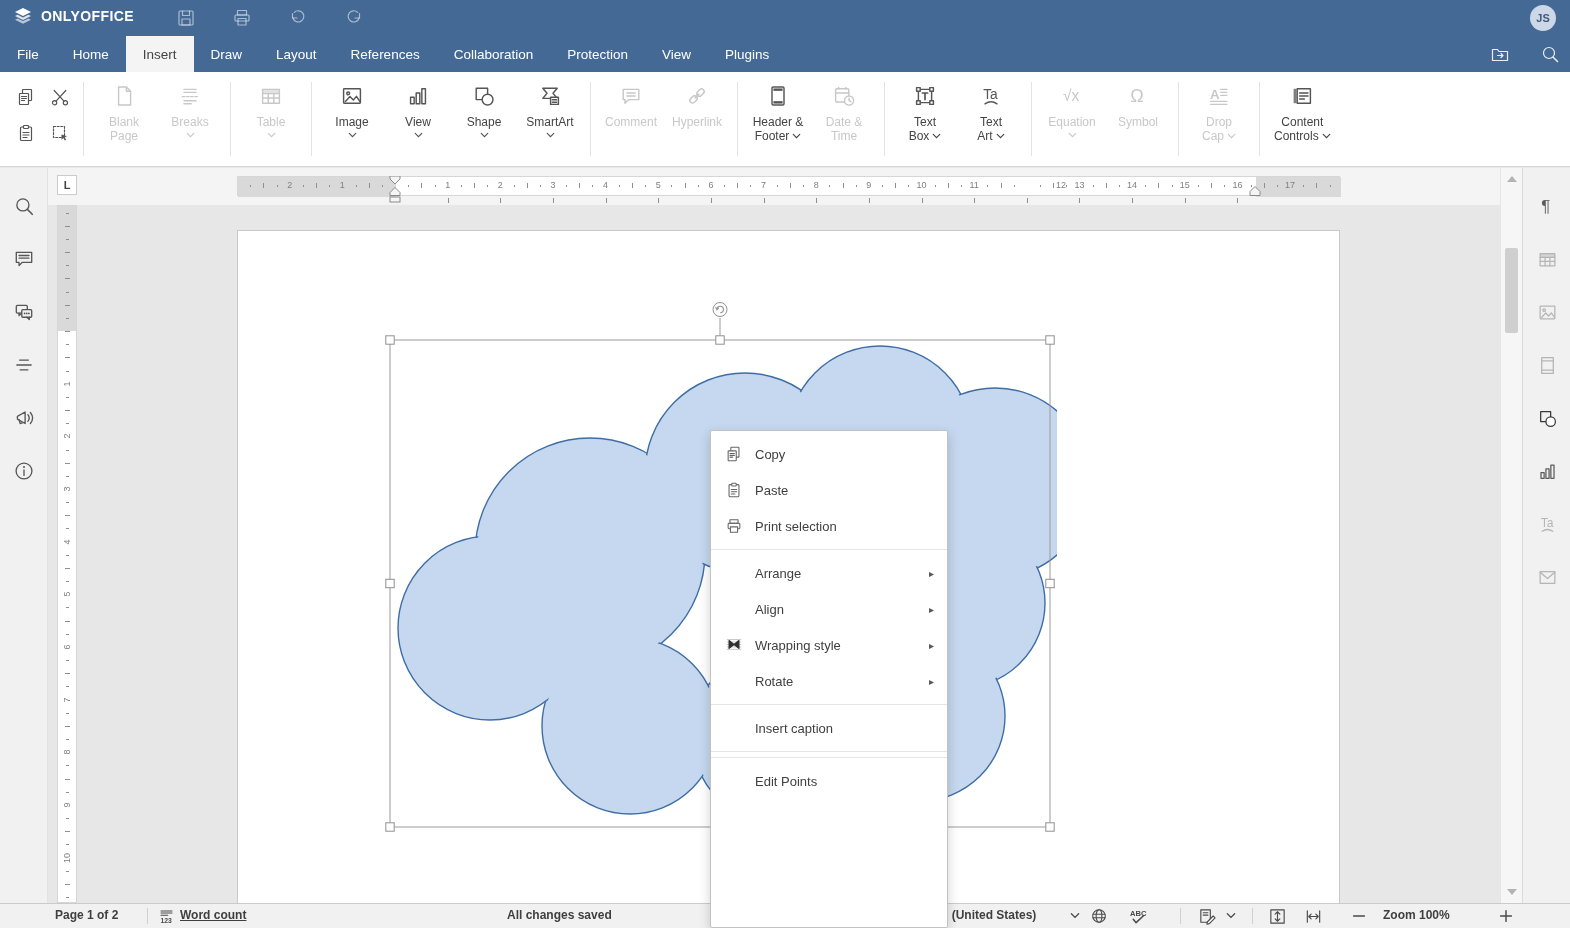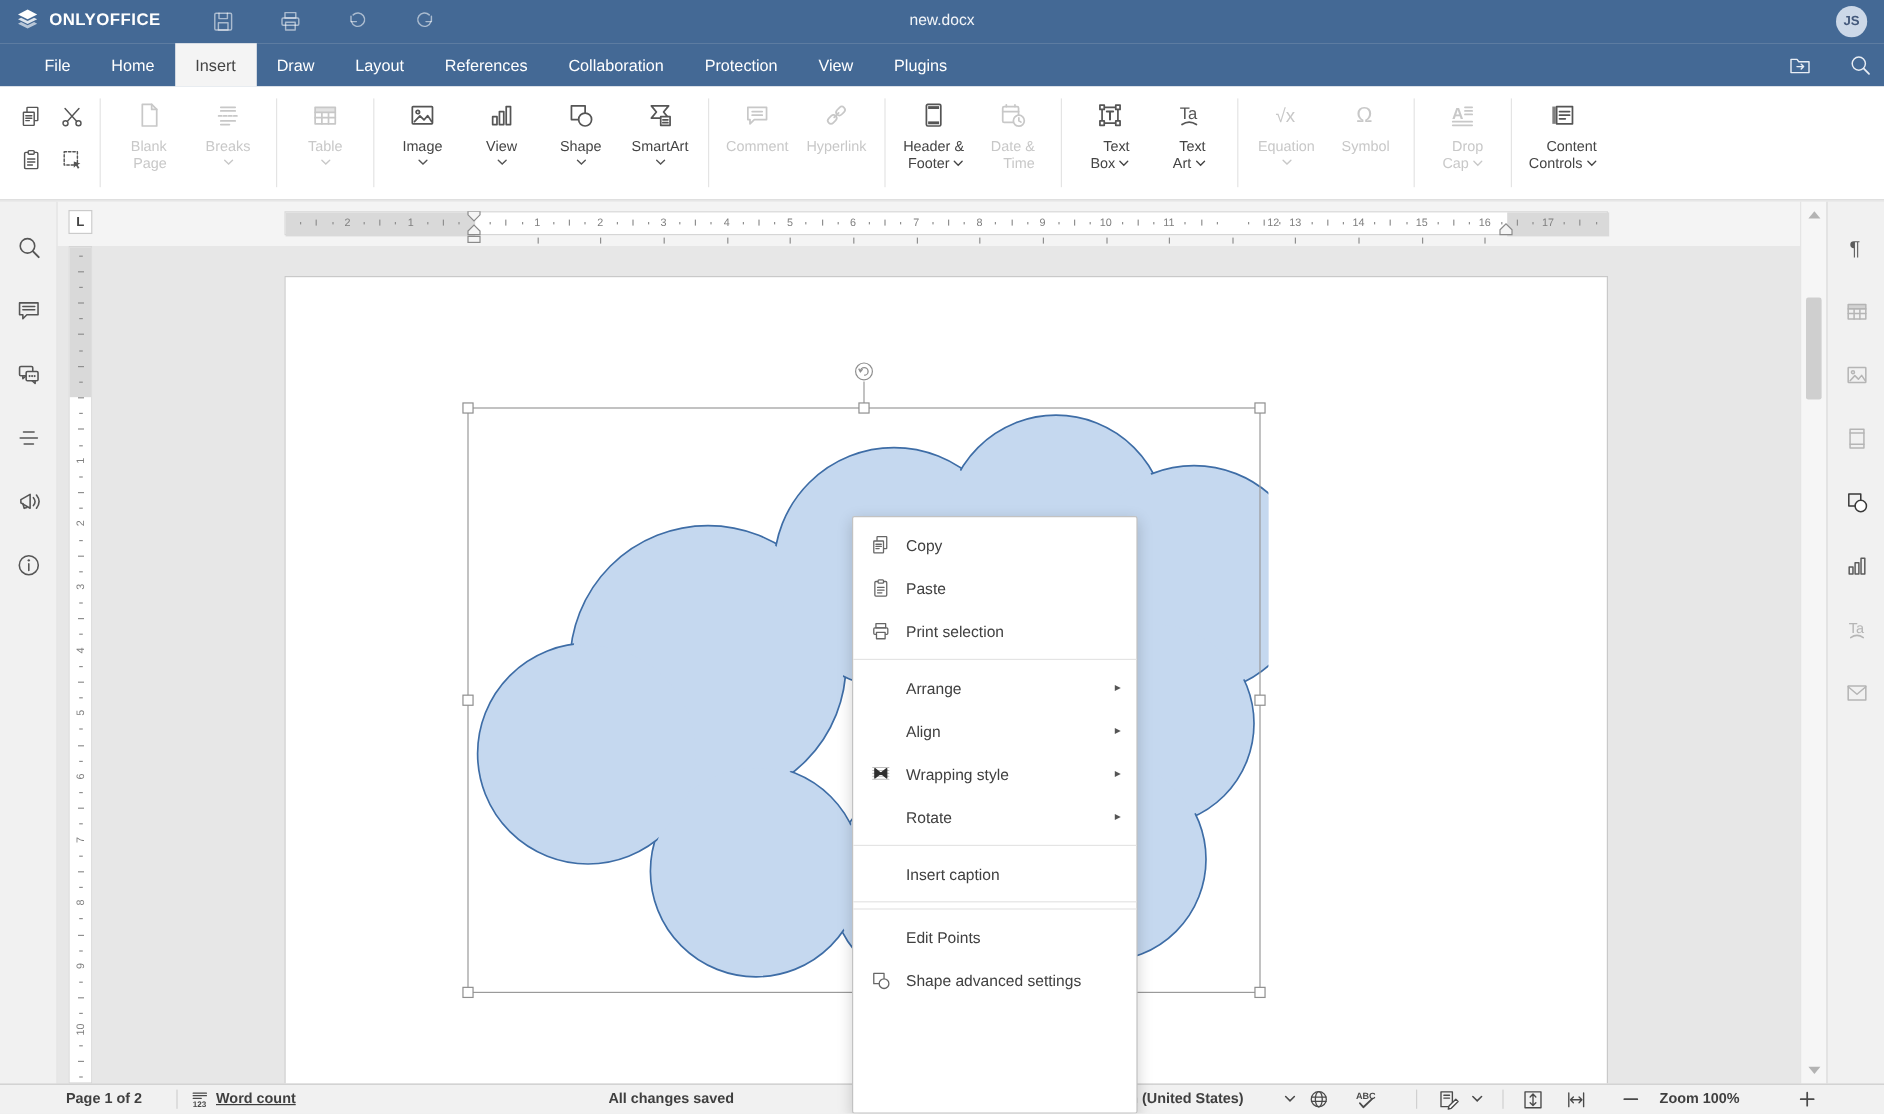--- a/index.html
+++ b/index.html
@@ -9,35 +9,35 @@
   .titlebar{position:absolute;left:0;top:0;width:1570px;height:36px;background:#446995;}
   .logo{position:absolute;left:12px;top:6px;display:flex;align-items:center;gap:7px;color:#fff;}
   .logo .appname{font-size:14px;font-weight:bold;letter-spacing:.4px;color:#fff;}
   .quick-icons{position:absolute;left:176px;top:8px;display:flex;gap:36px;color:rgba(255,255,255,.55);}
   .quick-icons .qi{width:20px;height:20px;cursor:pointer;}
   .doc-title{position:absolute;left:0;right:0;top:9px;text-align:center;font-size:13px;color:#f2f5f9;}
   .avatar{position:absolute;right:14px;top:5px;width:26px;height:26px;border-radius:50%;background:#ccd8e8;
     color:#44597c;font-size:11px;font-weight:bold;display:flex;align-items:center;justify-content:center;}
   
   .tabbar{position:absolute;left:0;top:36px;width:1570px;height:36px;background:#446995;}
-  .tabs{position:absolute;left:20px;top:0;height:36px;display:flex;}
+  .tabs{position:absolute;left:0;top:0;height:36px;display:flex;}
   .tab{padding:0 17px;display:flex;align-items:center;font-size:13.5px;color:#fff;cursor:pointer;}
   .tab.active{background:#f4f4f4;color:#444;}
   .tabbar-right{position:absolute;right:10px;top:0;height:36px;display:flex;align-items:center;gap:30px;color:#e9eef5;}
   .tabbar-right .ti{width:20px;height:20px;cursor:pointer;}
   
   .toolbar{position:absolute;left:0;top:72px;width:1570px;height:95px;background:#fff;border-bottom:1px solid #d8d8d8;
     display:flex;align-items:stretch;padding-left:10px;box-sizing:border-box;}
   .tb-sep{width:1px;background:#e4e4e4;margin:10px 7px;}
   .tb-group{display:flex;align-items:flex-start;}
   .tb-small-grid{display:grid;grid-template-columns:32px 32px;grid-template-rows:34px 34px;gap:2px;margin-top:9px;}
   .tb-mini{width:32px;height:32px;display:flex;align-items:center;justify-content:center;color:#555;cursor:pointer;border-radius:2px;}
   .tb-btn{display:flex;flex-direction:column;align-items:center;min-width:52px;padding:8px 7px 0;color:#555;cursor:pointer;}
   .tb-btn .ic{height:32px;display:flex;align-items:center;justify-content:center;}
-  .tb-btn .lbl{font-size:12px;line-height:13.5px;color:#444;text-align:right;margin-top:4px;white-space:nowrap;}
+  .tb-btn .lbl{font-size:12px;line-height:13.5px;color:#444;text-align:center;margin-top:4px;white-space:nowrap;}
   .tb-btn.disabled{color:#c8c8c8;cursor:default;}
   .tb-btn.disabled .lbl{color:#c8c8c8;}
   .chev{display:inline-block;vertical-align:middle;margin-left:3px;}
   .chev-below{margin-top:2px;}
   
   .left-panel{position:absolute;left:0;top:168px;width:47px;height:735px;background:#f1f1f1;border-right:1px solid #e2e2e2;z-index:5;}
   .left-panel .pi{position:absolute;left:13px;width:22px;height:22px;color:#565656;cursor:pointer;}
   .right-panel{position:absolute;left:1522px;top:168px;width:48px;height:735px;background:#f1f1f1;border-left:1px solid #dadada;z-index:5;}
   .right-panel .pi{position:absolute;left:14px;width:21px;height:21px;cursor:pointer;}
   .pi.st-enabled{color:#5c5c5c;} .pi.st-active{color:#393939;} .pi.st-disabled{color:#b5b5b5;}
@@ -119,21 +119,20 @@
             <path d="M4.9 10a5.6 5.6 0 1 0 1.4-5.6"></path>
           </svg>
         </div>
         <div class="qi">
           <svg viewBox="0 0 20 20" width="100%" height="100%" fill="none" stroke="currentColor" stroke-width="1.2" stroke-linecap="round" stroke-linejoin="round">
             <path d="M15.5 5.5V10H11"></path>
             <path d="M15.1 10a5.6 5.6 0 1 1-1.4-5.6"></path>
           </svg>
         </div>
       </div>
-    <div class="doc-title">new.docx</div>
     <div class="avatar">JS</div>
   </div>
 
   <div class="tabbar">
     <div class="tabs" id="tabs">
         <div class="tab">File</div>
         <div class="tab">Home</div>
         <div class="tab active">Insert</div>
         <div class="tab">Draw</div>
         <div class="tab">Layout</div>
@@ -887,29 +886,20 @@
       </div>
       <div class="menu-divider"></div>
       <div class="menu-item">
         <span>Insert caption</span>
       </div>
       <div class="menu-divider"></div>
       <div class="menu-divider"></div>
       <div class="menu-item">
         <span>Edit Points</span>
       </div>
-      <div class="menu-item">
-        <span class="mi-ic">
-          <svg viewBox="0 0 20 20" width="100%" height="100%" fill="none" stroke="currentColor" stroke-width="1.2" stroke-linecap="round" stroke-linejoin="round">
-            <rect x="3.5" y="3.5" width="9.5" height="9.5"></rect>
-            <circle cx="13" cy="13" r="4.5" fill="#fff"></circle>
-          </svg>
-        </span>
-        <span>Shape advanced settings</span>
-      </div>
     </div>
 
   <div class="statusbar">
     <span class="sb-item" style="left:55px;">Page 1 of 2</span>
     <div class="sb-div" style="left:147px;"></div>
     <span class="sb-icon" style="left:158px;top:4px;width:17px;height:17px;">
         <svg viewBox="0 0 20 20" width="100%" height="100%" fill="none" stroke="currentColor" stroke-width="1.2" stroke-linecap="round" stroke-linejoin="round">
           <path d="M3.5 3.5h13M3.5 6h13M3.5 8.5h8"></path>
           <text x="3" y="17.5" font-size="8" fill="currentColor" stroke="none">123</text>
         </svg>

